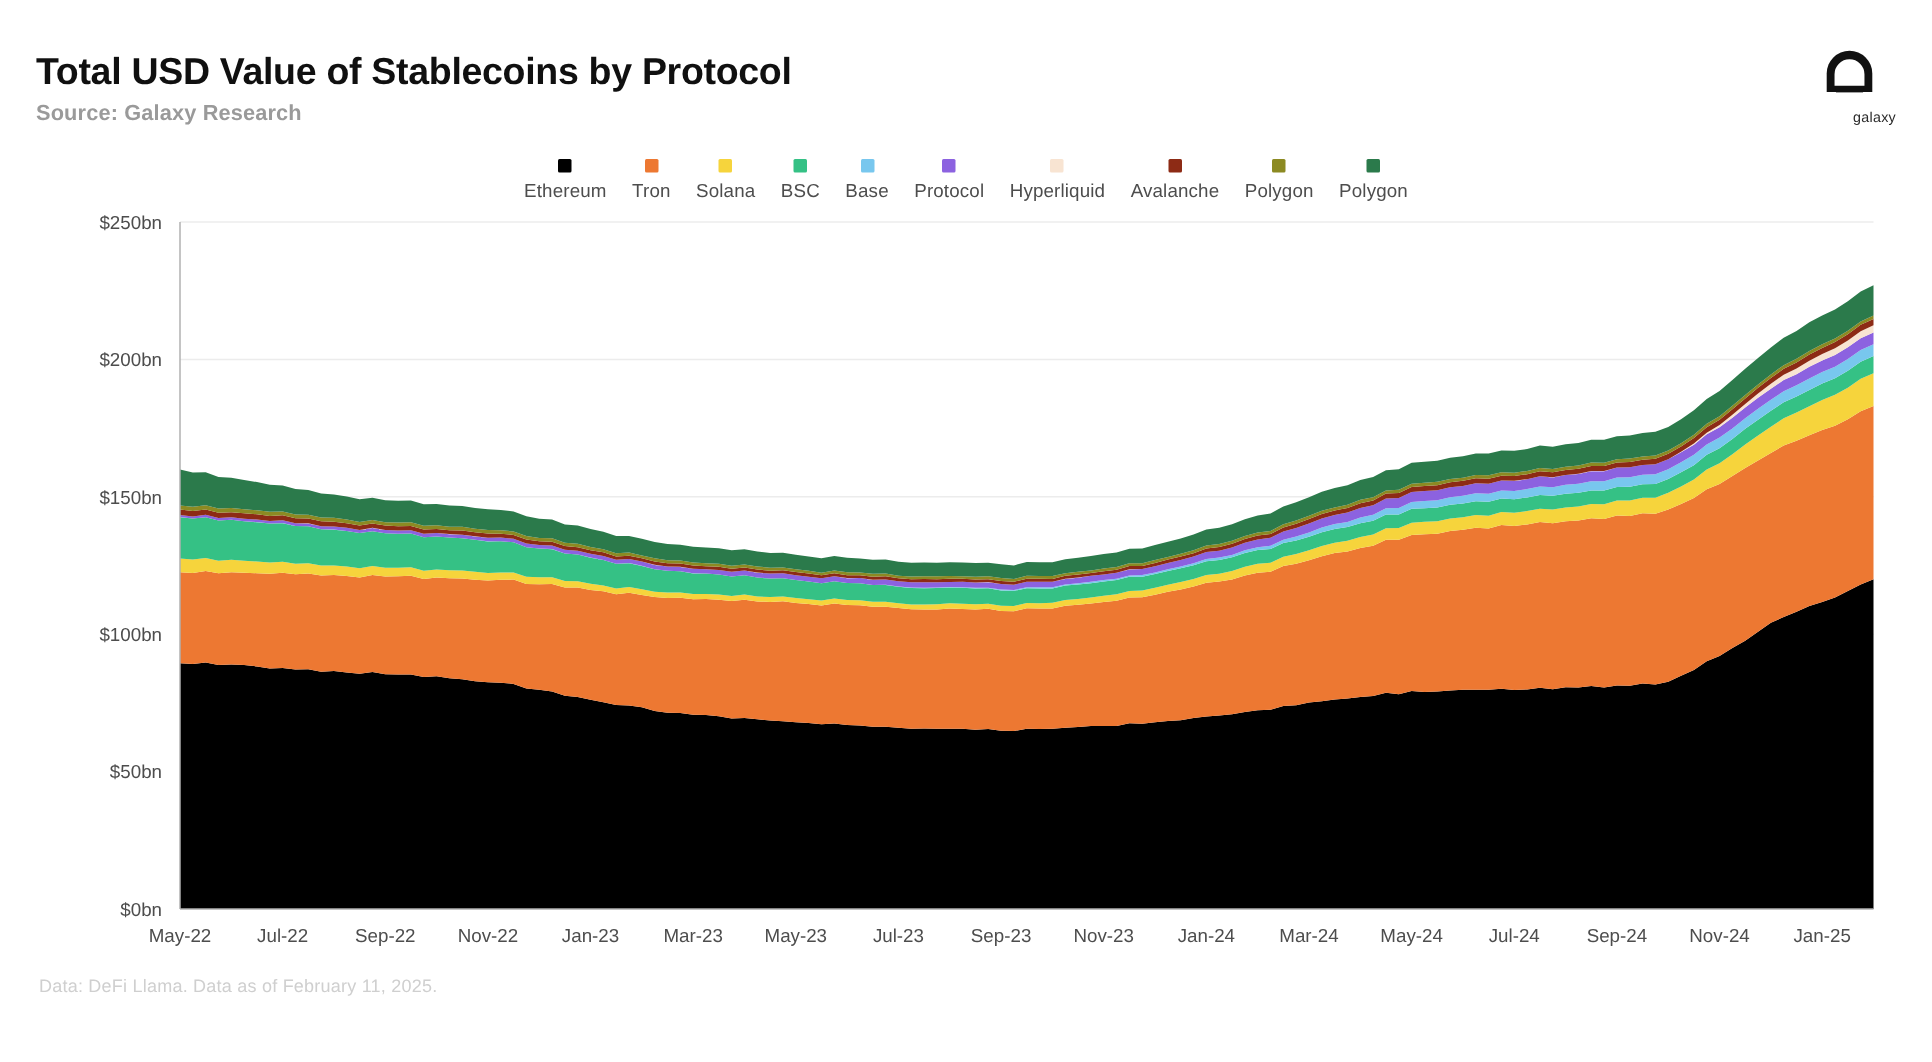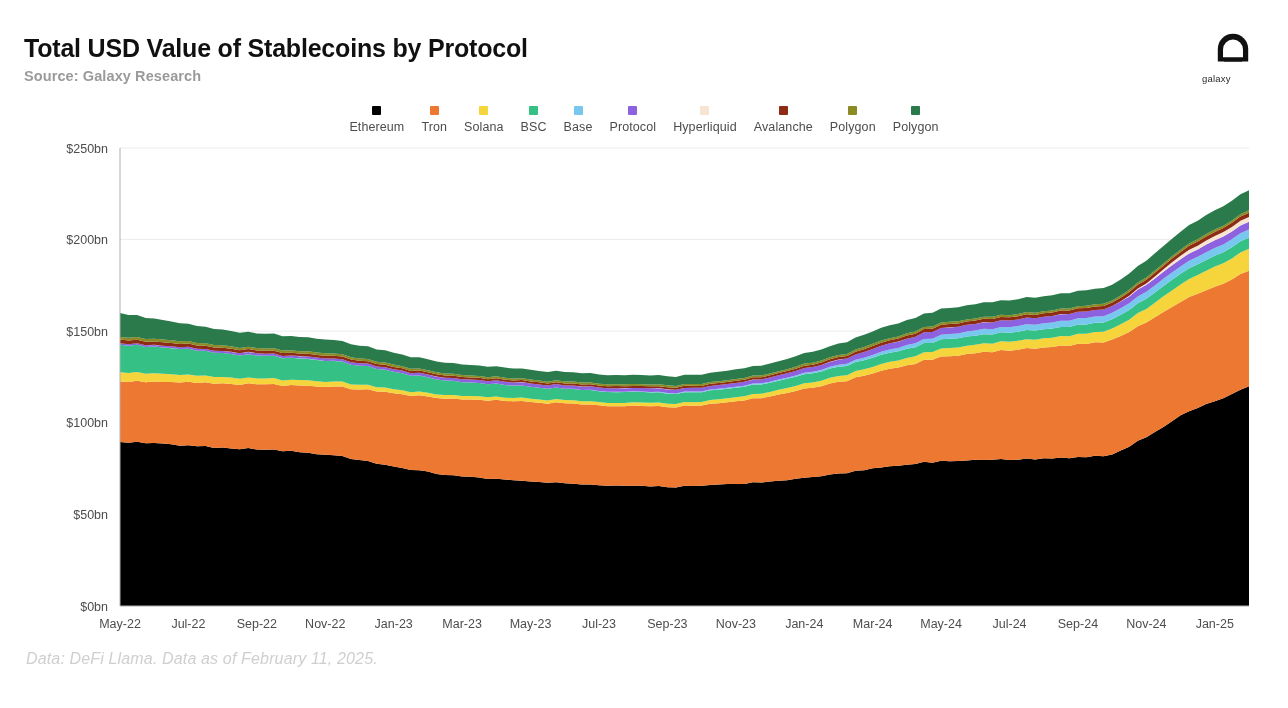--- a/index.html
+++ b/index.html
@@ -44,21 +44,21 @@
     letter-spacing: 0.1px;
     font-weight: bold;
   }
 
   
   .logo-wrap {
     position: absolute;
     right: 24px;
     top: 30px;
     width: 62px;
-    text-align: left;
+    text-align: right;
   }
   .logo-mark {
     width: 38px;
     height: 40px;
     margin: 0 auto;
     display: block;
   }
   .logo-text {
     font-size: 9.5px;
     color: #2a2a2a;
@@ -128,24 +128,23 @@
   .axis-line {
     stroke: #b0b0b0;
     stroke-width: 1;
   }
 
   
   .footer-note {
     position: absolute;
     left: 26px;
     top: 650px;
-    font-size: 16px;
+    font-size: 12px;
     color: #cfcfcf;
     letter-spacing: 0.15px;
-    font-style: italic;
   }
 </style>
 </head>
 <body>
 
 <div class="page">
 
   <div class="header">
     <div class="chart-title">Total USD Value of Stablecoins by Protocol</div>
     <div class="chart-subtitle">Source: Galaxy Research</div>

